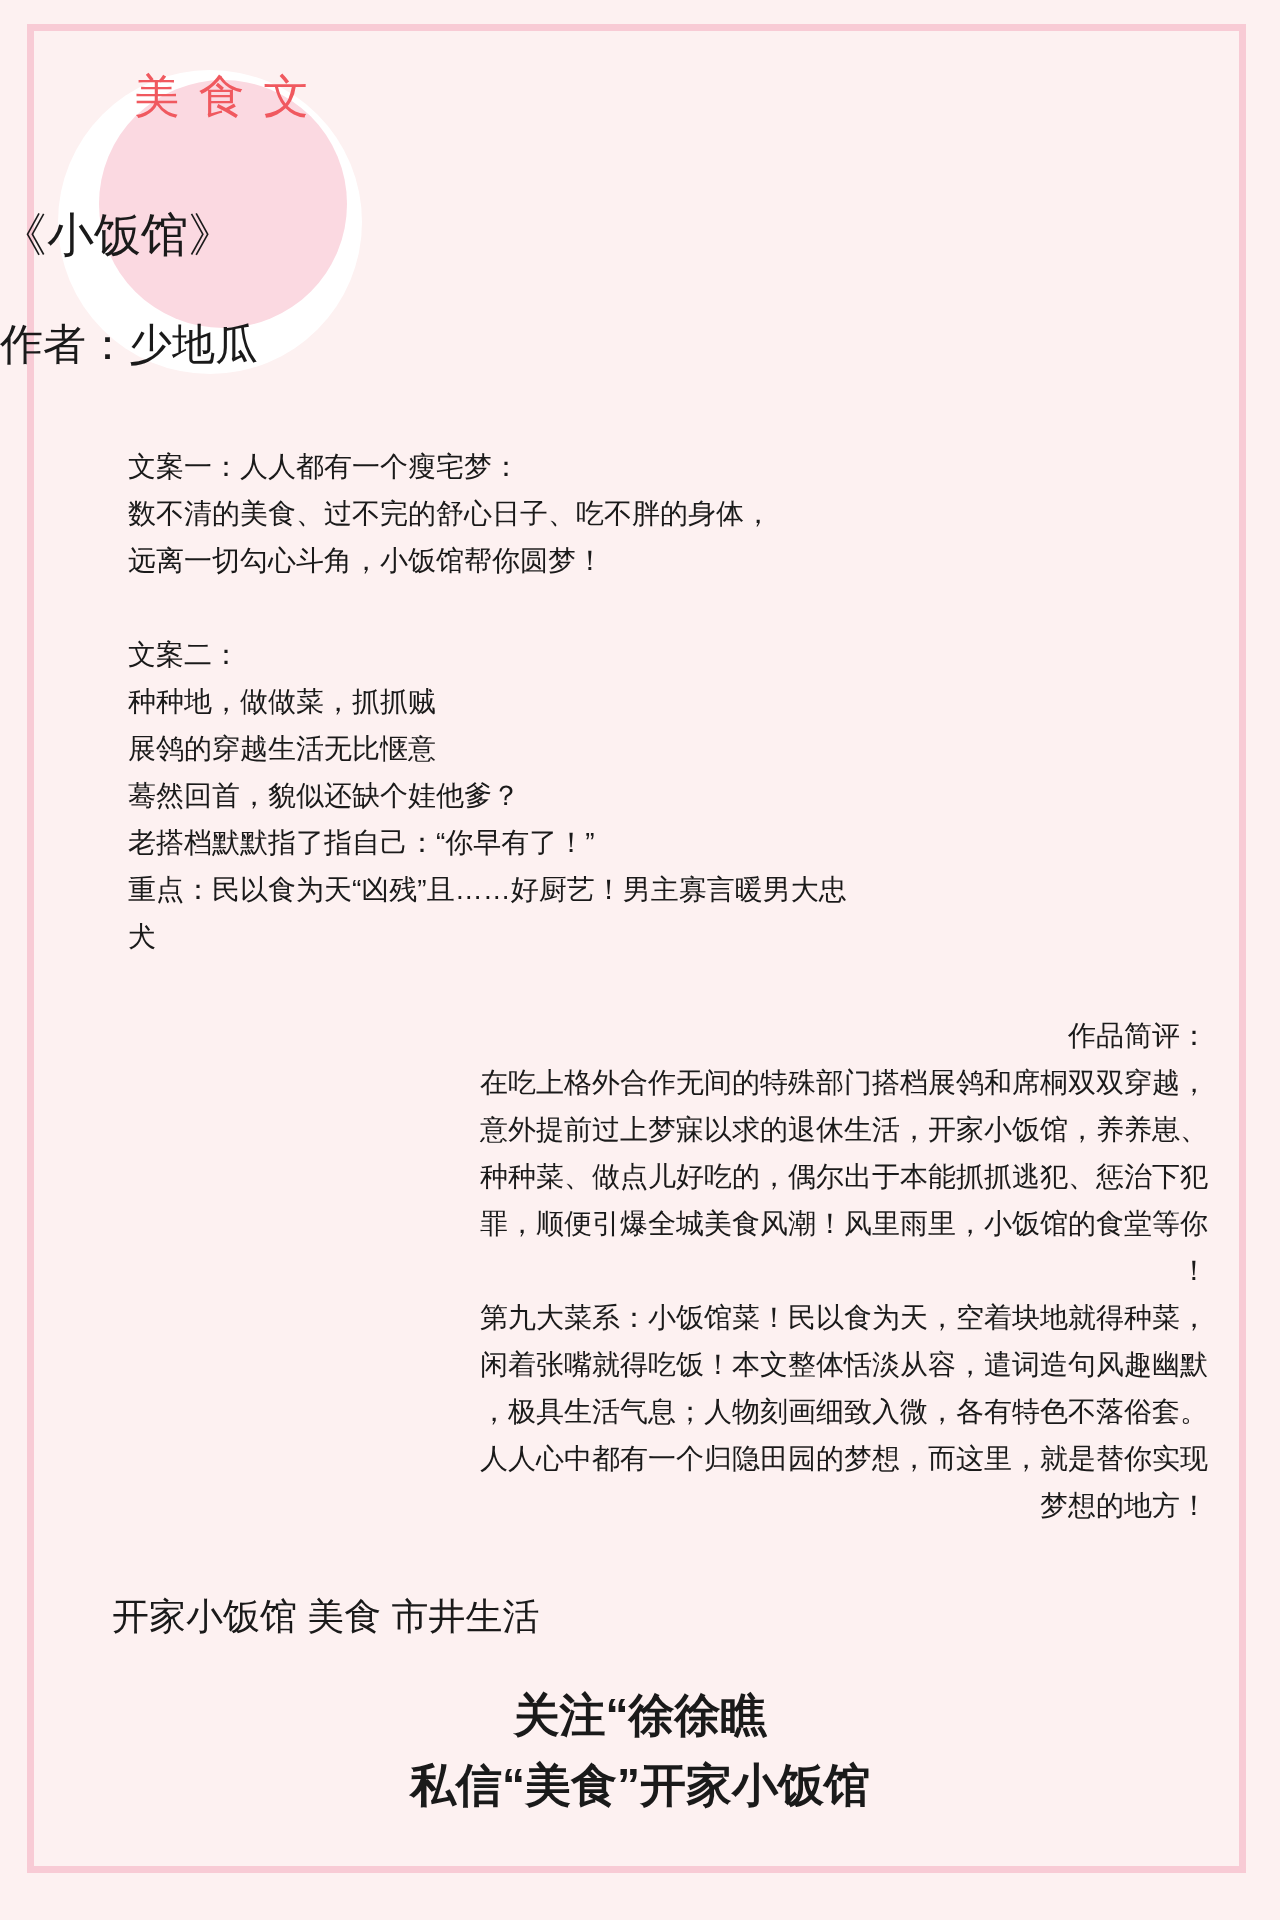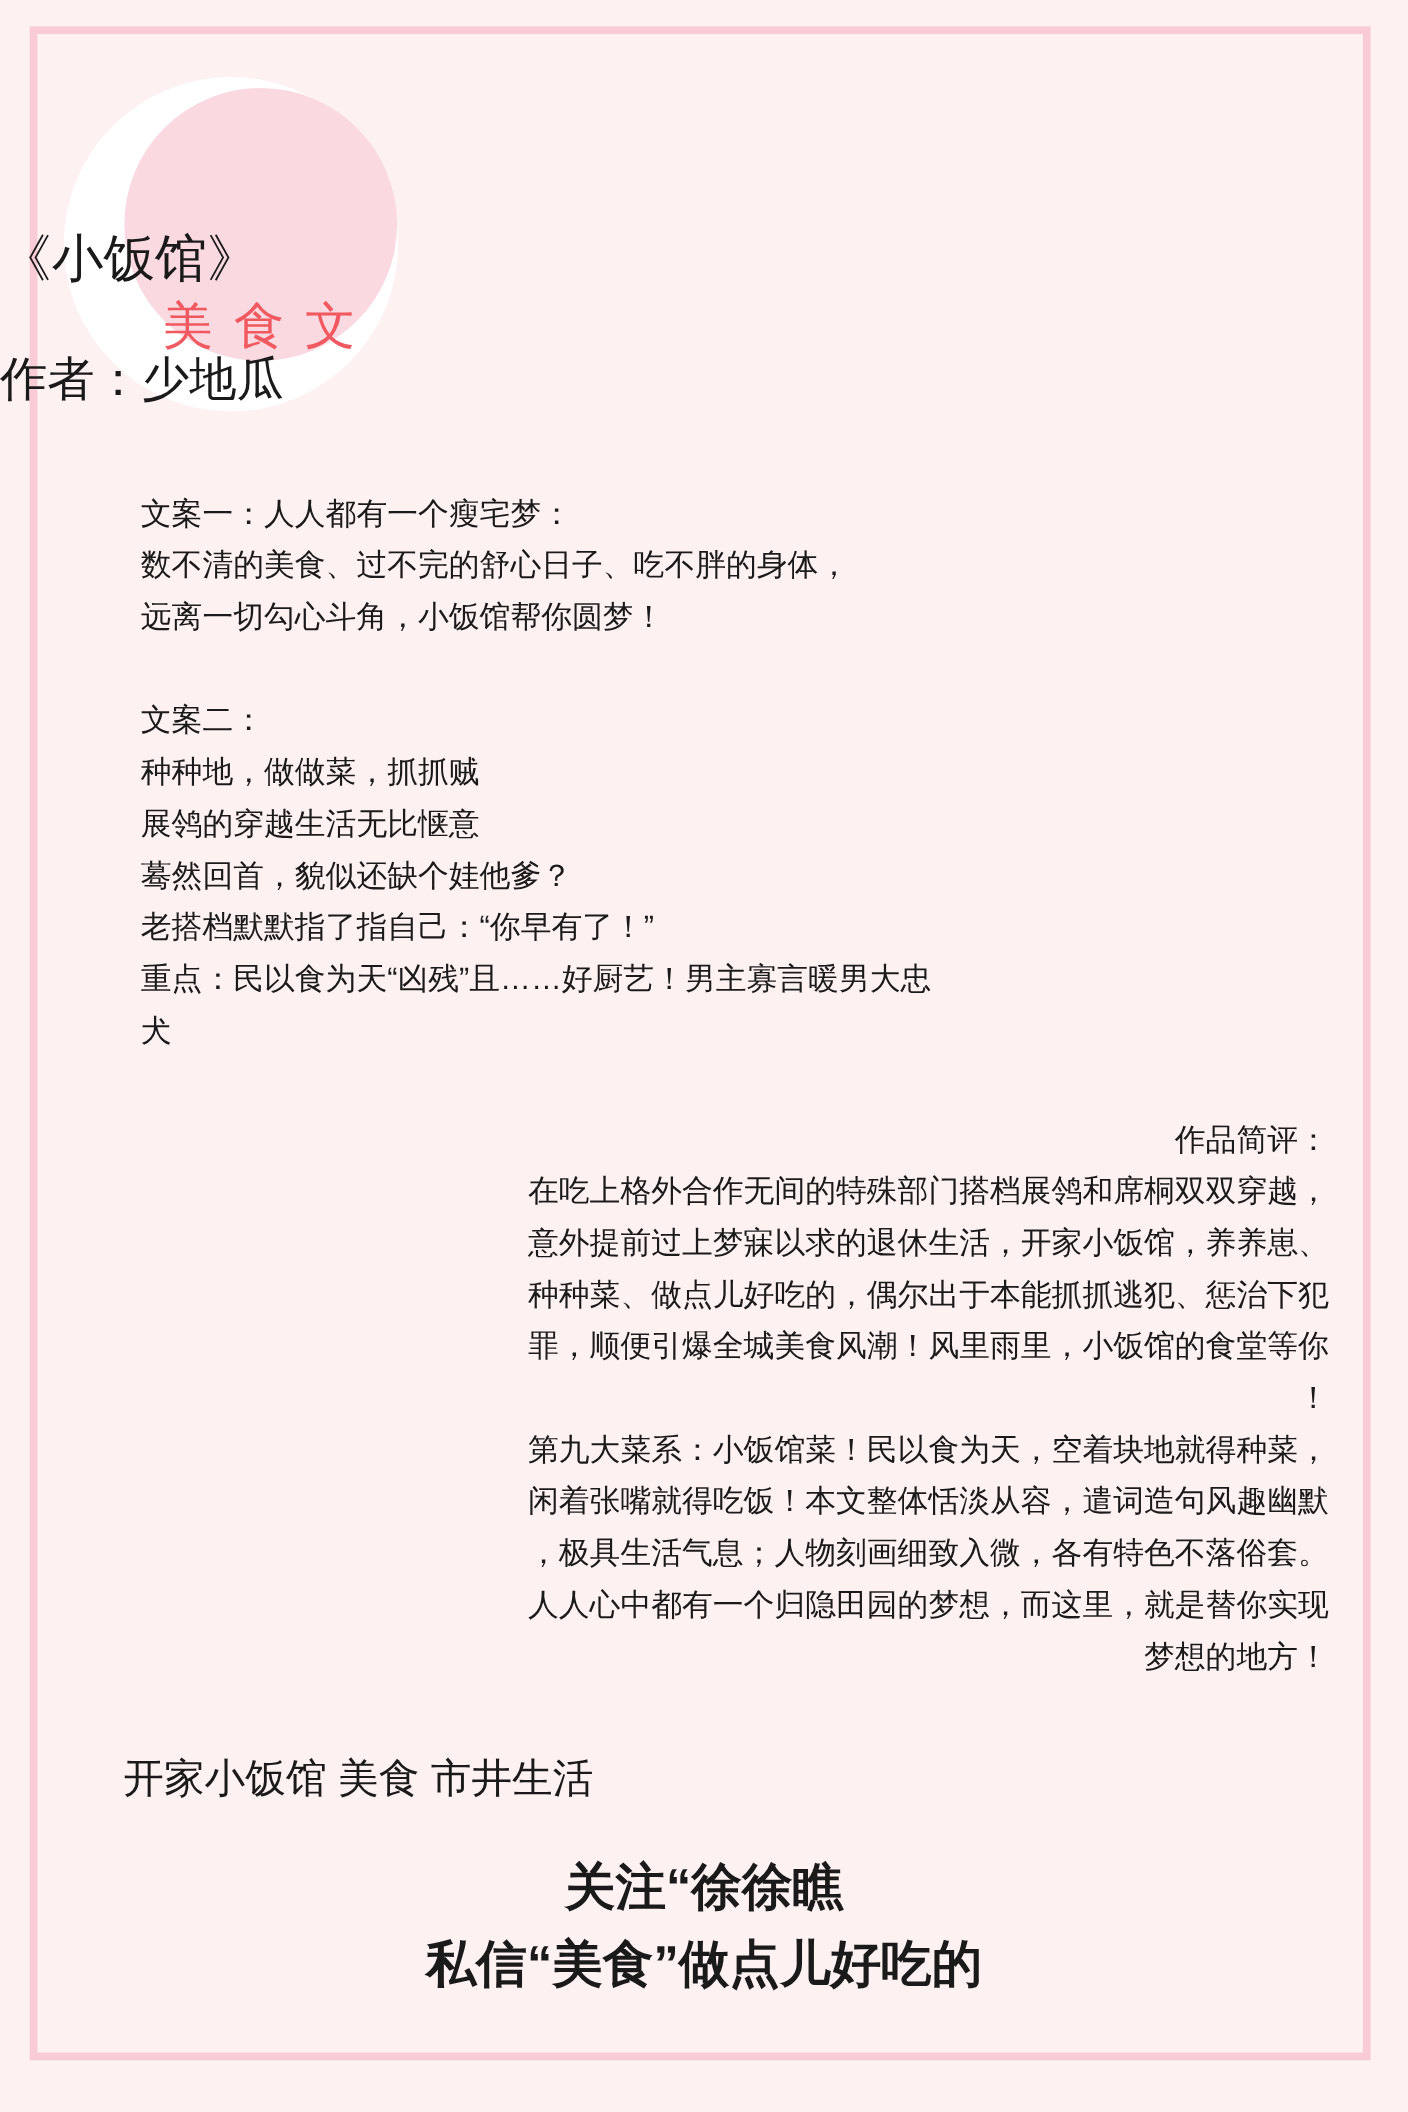--- a/index.html
+++ b/index.html
@@ -21,26 +21,26 @@
   }
   .circle-back {
     position: absolute;
     left: 58px; top: 70px;
     width: 304px; height: 304px;
     border-radius: 50%;
     background: var(--badge-back-circle, #ffffff);
   }
   .circle-front {
     position: absolute;
-    left: 113px; top: 80px;
+    left: 99px; top: 80px;
     width: 248px; height: 248px;
     border-radius: 50%;
     background: var(--badge-circle, #fbd9e1);
     display: flex;
-    align-items: flex-end;
+    align-items: flex-start;
     justify-content: center;
   }
   .badge-label {
     font-size: 46px;
     letter-spacing: 3px;
     color: var(--badge-text, #f0595f);
     margin-top: -14px;
   }
   .title {
     position: absolute;
@@ -116,13 +116,13 @@
 ！
 第九大菜系：小饭馆菜！民以食为天，空着块地就得种菜，
 闲着张嘴就得吃饭！本文整体恬淡从容，遣词造句风趣幽默
 ，极具生活气息；人物刻画细致入微，各有特色不落俗套。
 人人心中都有一个归隐田园的梦想，而这里，就是替你实现
 梦想的地方！</div>
 
 <div class="tags">开家小饭馆 美食 市井生活</div>
 
 <div class="footer">关注“徐徐瞧
-私信“美食”做点儿好吃的</div>
+私信“美食”开家小饭馆</div>
 
 </body></html>

